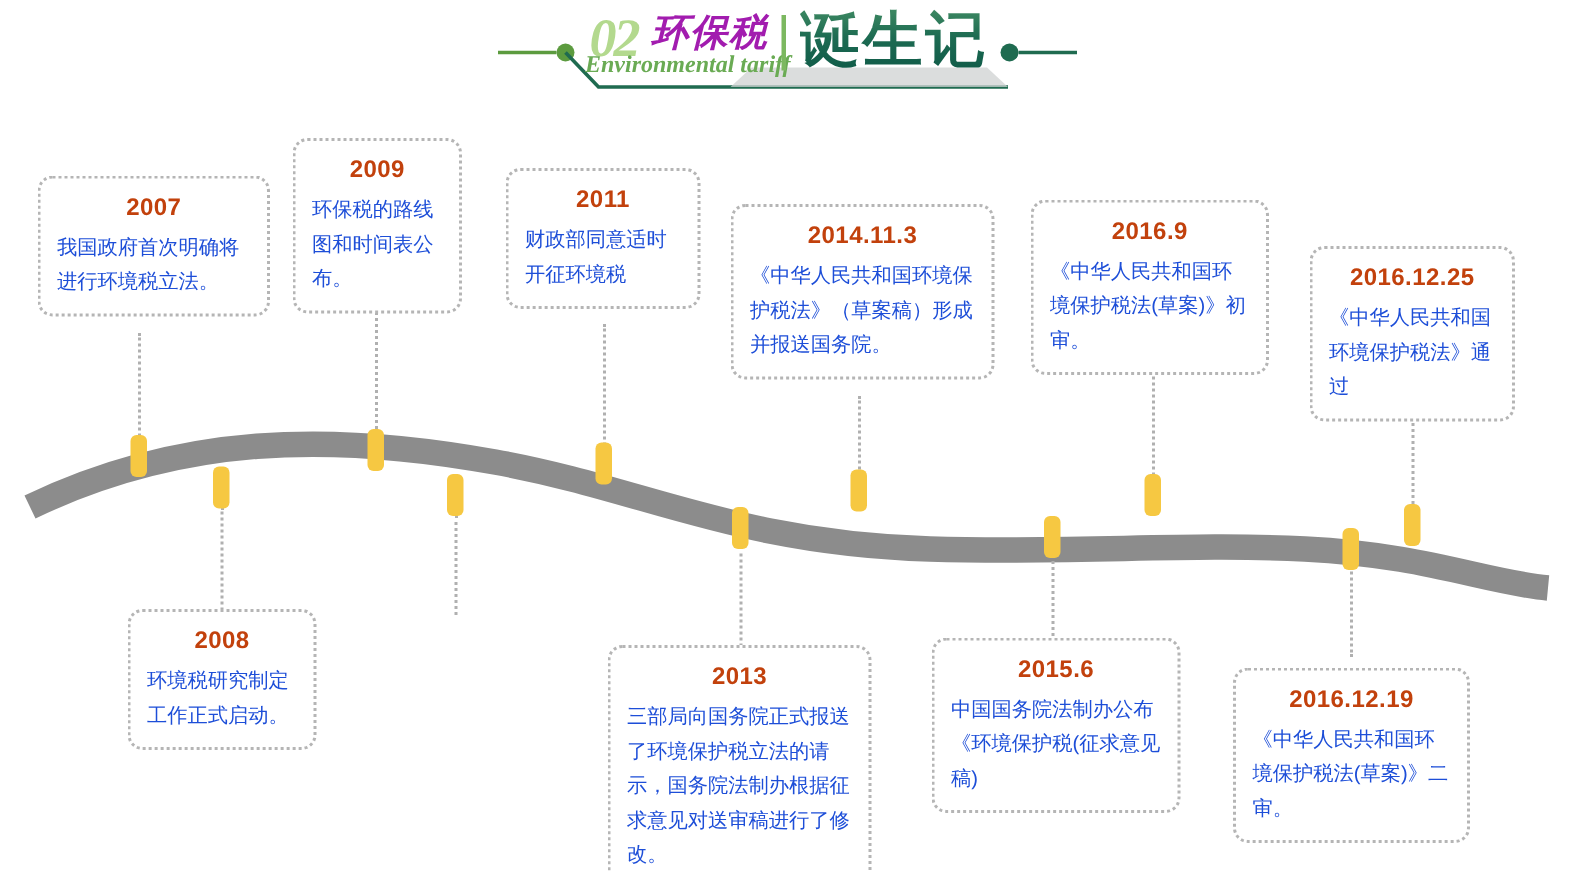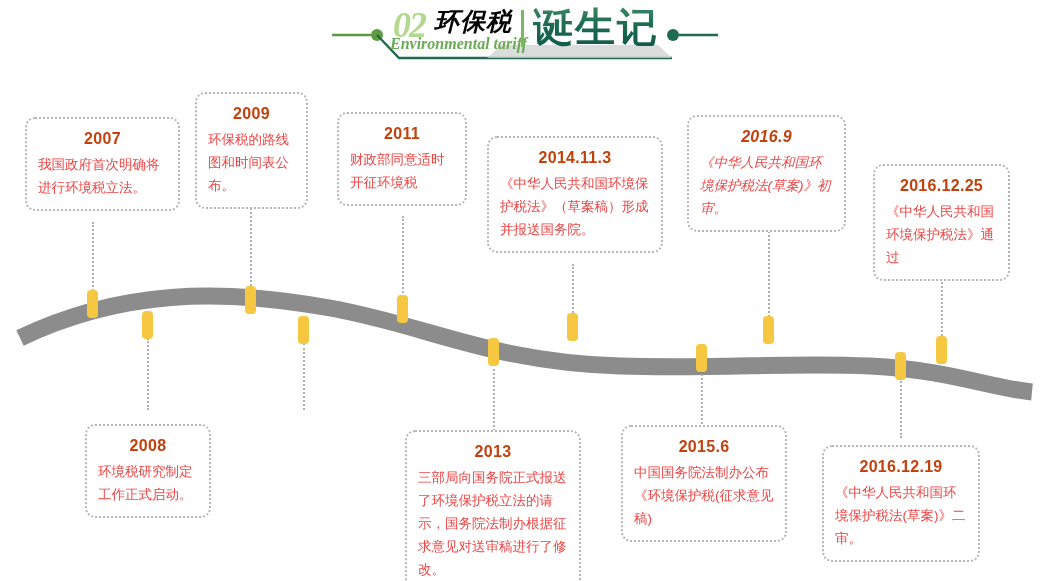--- a/index.html
+++ b/index.html
@@ -20,21 +20,21 @@
     position: absolute; left: 393px; top: 7px;
     font-family: "Liberation Serif", serif;
     font-size: 36px; font-weight: bold; font-style: italic;
     color: #b3d98e; letter-spacing: -2px;
     line-height: 36px;
   }
   .cn-small {
     position: absolute; left: 434px; top: 8px;
     font-family: "DejaVu Serif", serif;
     font-size: 25px; font-weight: bold; font-style: italic;
-    color: #000000; letter-spacing: 1px; line-height: 27px;
+    color: #a21caf; letter-spacing: 1px; line-height: 27px;
   }
   .en-sub {
     position: absolute; left: 390px; top: 35px;
     font-family: "Liberation Serif", serif;
     font-size: 16px; font-weight: bold; font-style: italic;
     color: #6aab54; letter-spacing: 0px; line-height: 18px; text-align: center;
   }
   .hdr-divider {
     position: absolute; left: 521px; top: 10px;
     width: 3px; height: 37px; background: #7cb860;
@@ -76,21 +76,21 @@
     display: block; text-align: center;
     color: #c2410c;
     font-weight: bold;
     font-size: 16px;
     line-height: 22px;
     margin-bottom: 3px;
     letter-spacing: 0.3px;
   }
   .card .bd {
     display: block;
-    color: #ef4444;
+    color: #1d4ed8;
     font-size: 13.5px;
     line-height: 23px;
     text-align: left;
     white-space: pre-line;
   }
 </style>
 </head>
 <body>
 
 <div id="stage">
@@ -157,31 +157,31 @@
   <div class="card" style="left:337px; top:112px; width:130px;">
     <span class="yr">2011</span>
     <span class="bd">财政部同意适时开征环境税</span>
   </div>
 
   <div class="card" style="left:487px; top:136px; width:176px;">
     <span class="yr">2014.11.3</span>
     <span class="bd">《中华人民共和国环境保护税法》（草案稿）形成并报送国务院。</span>
   </div>
 
-  <div class="card" style="left:687px; top:115px; width:159px;font-style:italic;">
+  <div class="card" style="left:687px; top:133px; width:159px;">
     <span class="yr">2016.9</span>
     <span class="bd">《中华人民共和国环境保护税法(草案)》初审。</span>
   </div>
 
   <div class="card" style="left:873px; top:164px; width:137px;">
     <span class="yr">2016.12.25</span>
     <span class="bd">《中华人民共和国环境保护税法》通过</span>
   </div>
 
-  <div class="card" style="left:85px; top:424px; width:126px;">
+  <div class="card" style="left:85px; top:406px; width:126px;">
     <span class="yr">2008</span>
     <span class="bd">环境税研究制定工作正式启动。</span>
   </div>
 
 
   <div class="card" style="left:405px; top:430px; width:176px;">
     <span class="yr">2013</span>
     <span class="bd">三部局向国务院正式报送了环境保护税立法的请示，国务院法制办根据征求意见对送审稿进行了修改。</span>
   </div>
 

